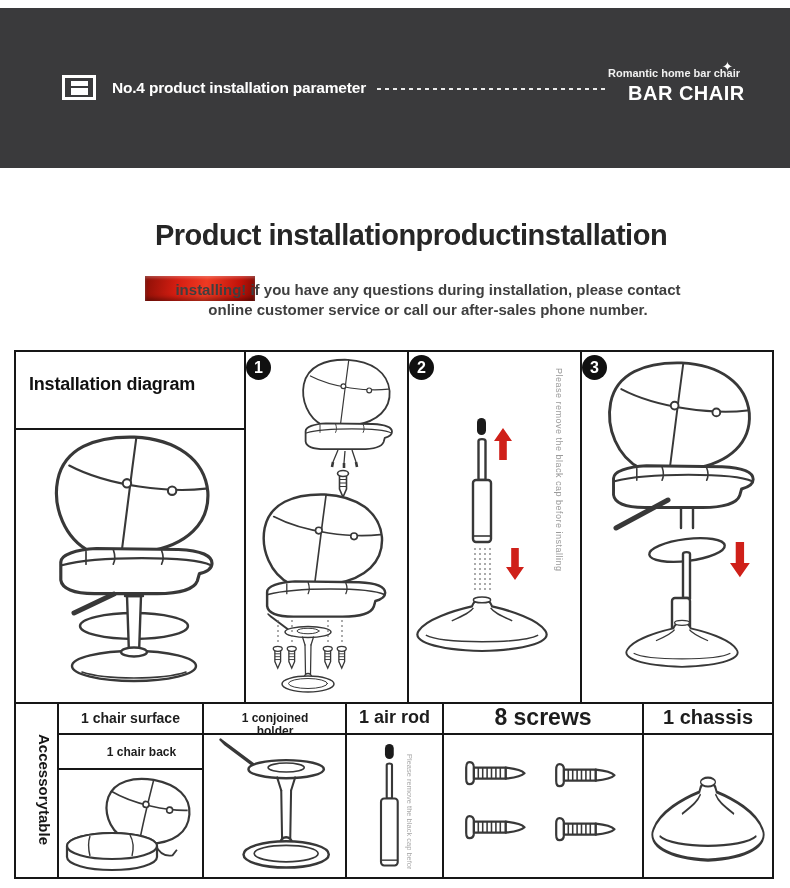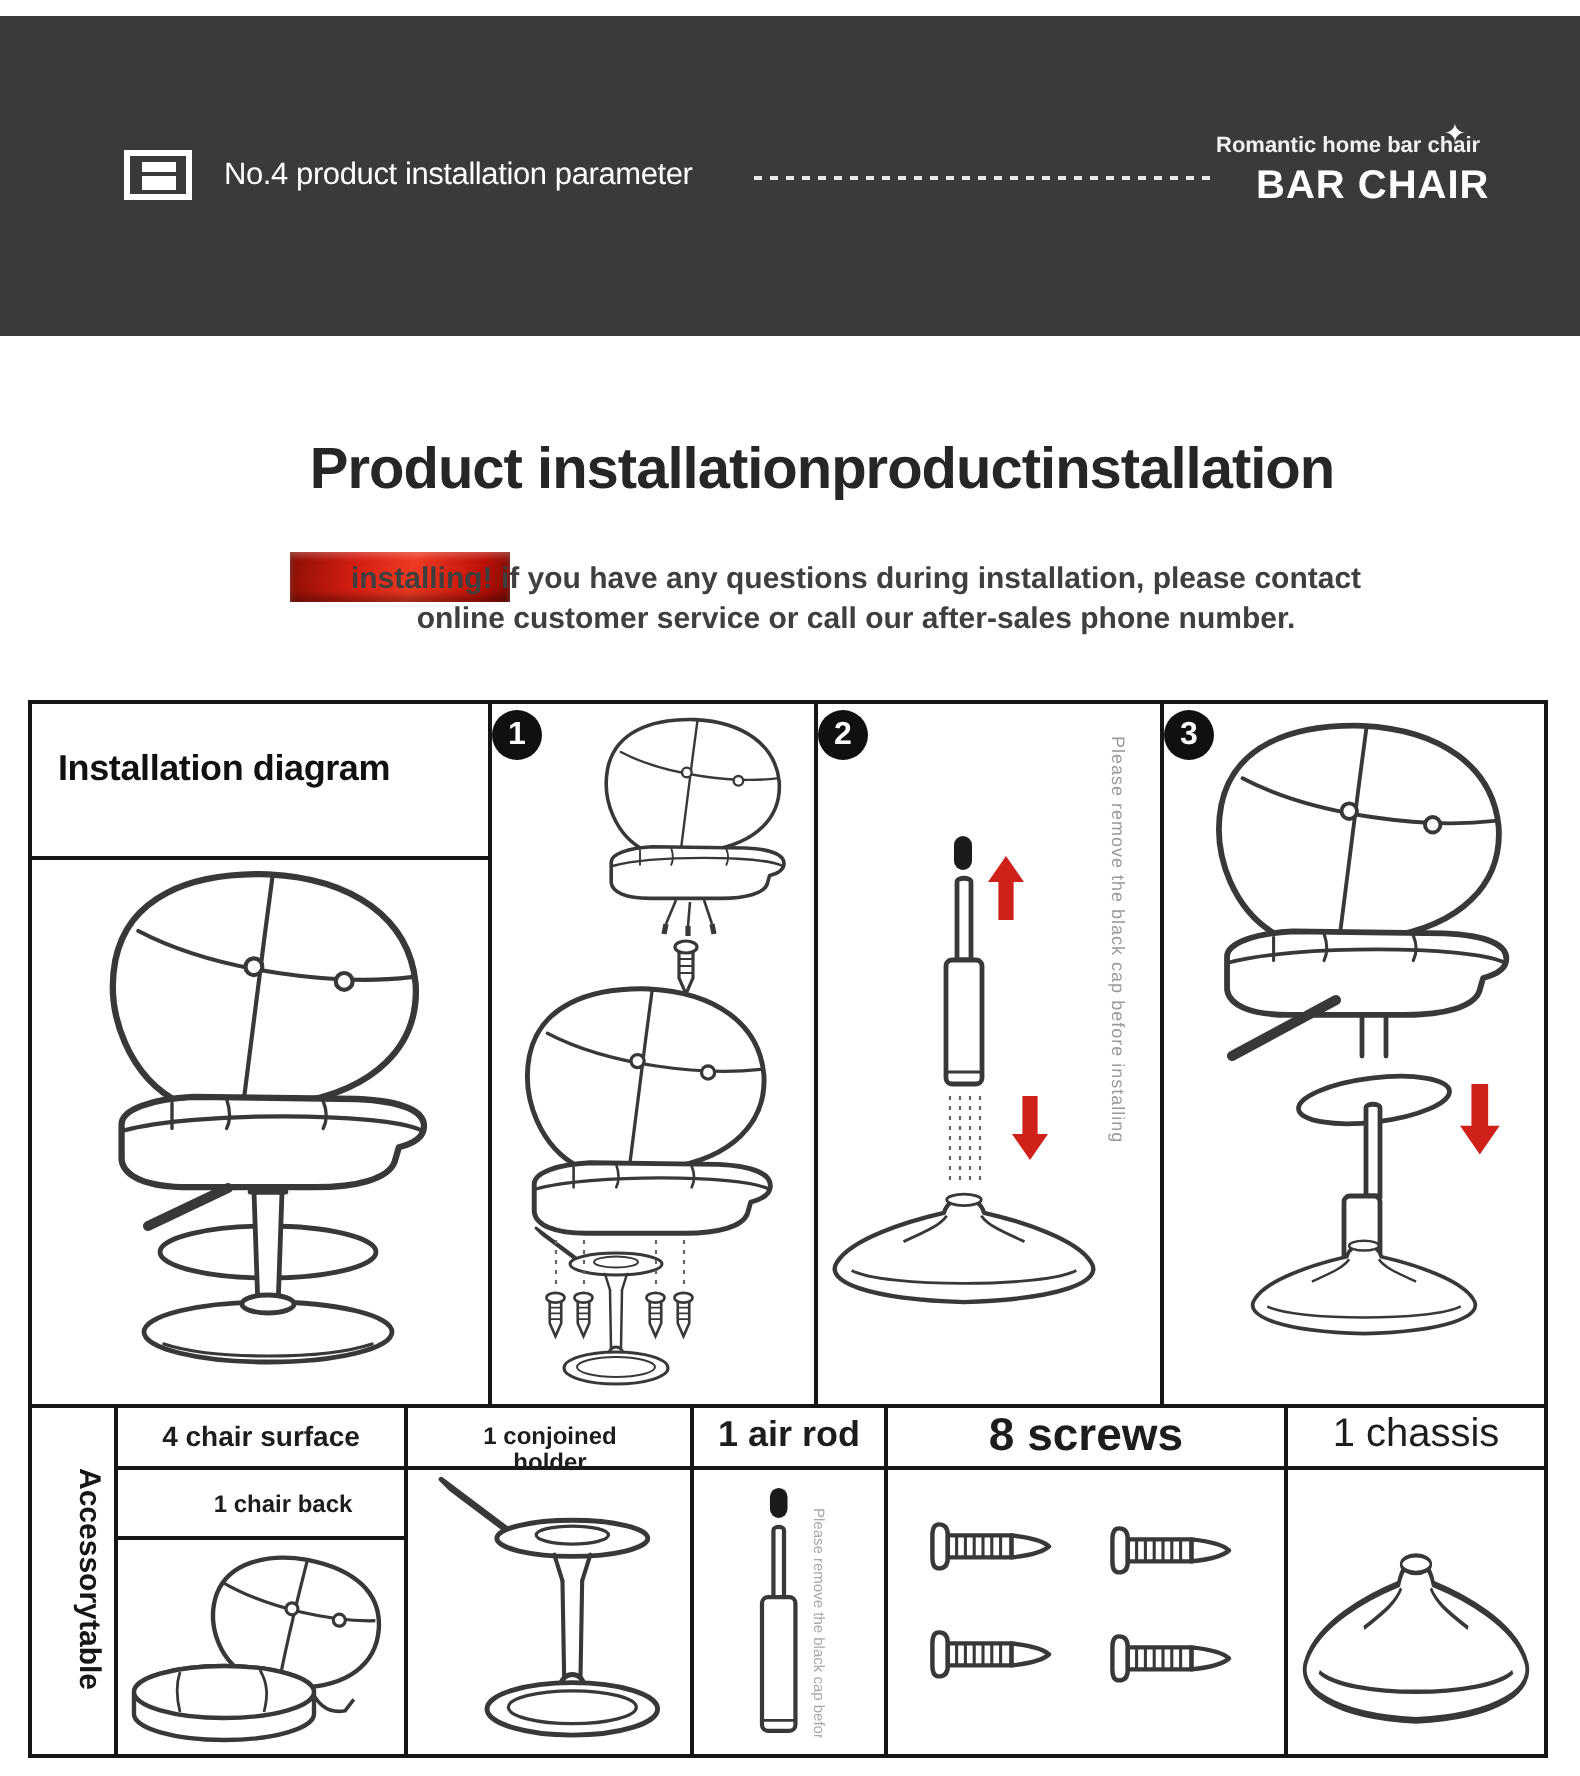--- a/index.html
+++ b/index.html
@@ -6,21 +6,21 @@
   .stage{position:relative;width:790px;height:888px;background:#fff;overflow:hidden;
          font-family:"Liberation Sans","DejaVu Sans",sans-serif;color:#2c2c2c;}
 
   
   .hdr{position:absolute;left:0;top:8px;width:790px;height:160px;background:#3a3a3c;}
   .hdr-icon{position:absolute;left:62px;top:67px;width:28px;height:19px;border:3px solid #fff;
             display:flex;flex-direction:column;justify-content:center;align-items:center;gap:2px;}
   .hdr-icon i{display:block;width:17px;background:#fff;}
   .hdr-icon .b1{height:5px;}
   .hdr-icon .b2{height:7px;}
-  .hdr-title{position:absolute;left:112px;top:71px;font-size:15.5px;font-weight:normal;color:#fff;letter-spacing:-0.2px;}
+  .hdr-title{position:absolute;left:112px;top:71px;font-size:15.5px;font-weight:bold;color:#fff;letter-spacing:-0.2px;}
   .hdr-dash{position:absolute;left:377px;top:80px;width:228px;height:2px;
             background:repeating-linear-gradient(90deg,#e9e9e9 0 4px,transparent 4px 8px);}
   .hdr-tagline{position:absolute;left:608px;top:59px;width:140px;font-size:11px;font-weight:600;color:#f1f1f1;}
   .hdr-brand{position:absolute;left:628px;top:74px;font-size:20px;font-weight:800;color:#fff;letter-spacing:0.5px;}
   .hdr-sparkle{position:absolute;left:722px;top:51px;color:#fff;font-size:13px;}
 
   
   .page-title{position:absolute;left:0;top:203px;width:790px;margin:16px;text-align:center;
               font-size:29px;font-weight:800;color:#262626;letter-spacing:-0.5px;}
   .warm-box{position:absolute;left:145px;top:276px;width:110px;height:25px;
@@ -55,21 +55,21 @@
   .vnote{position:absolute;writing-mode:vertical-rl;color:#9a9a9a;white-space:nowrap;overflow:hidden;}
   .vnote1{left:538px;top:16px;height:230px;font-size:9px;letter-spacing:0.5px;}
   .vnote2{left:389px;top:402px;height:115px;font-size:7.5px;color:#a8a8a8;}
 
   .cell{position:absolute;display:flex;align-items:center;justify-content:center;text-align:center;color:#1d1d1d;}
   .cellA1{left:43px;top:350px;width:143px;height:31px;font-size:14px;font-weight:700;}
   .cellA2{left:43px;top:383px;width:165px;height:33px;font-size:12px;font-weight:800;}
   .cellB1{left:214px;top:350px;width:90px;height:45px;font-size:12px;font-weight:700;line-height:13px;}
   .cellC1{left:331px;top:350px;width:95px;height:31px;font-size:18px;font-weight:700;}
   .cellD1{left:428px;top:348px;width:198px;height:34px;font-size:23px;font-weight:800;}
-  .cellE1{left:628px;top:350px;width:128px;height:31px;font-size:20px;font-weight:400;}
+  .cellE1{left:628px;top:350px;width:128px;height:31px;font-size:20px;font-weight:700;}
 
   .acc-label{position:absolute;left:14px;top:352px;width:28px;height:171px;writing-mode:vertical-rl;
              display:flex;align-items:center;justify-content:center;font-size:15px;font-weight:800;color:#161616;line-height:14px;}
   .acc-label span{display:block;}
 
   .drw{position:absolute;}
   .d-fullchair{left:18px;top:82px;}
   .d-step1{left:232px;top:6px;}
   .d-step2{left:396px;top:40px;}
   .d-step3{left:568px;top:6px;}
@@ -230,21 +230,21 @@
         <rect x="88" y="240" width="18" height="42" rx="3" fill="#fff"></rect>
       </g>
       <use href="#g-dome" transform="translate(36,258) scale(0.62)"></use>
       <use href="#g-arrow-down" transform="translate(146,184) scale(1.1)"></use>
     </svg>
 
     <div class="acc-label">
       <span>Accessory</span>
       <span>table</span>
     </div>
-    <div class="cell cellA1">4 chair surface</div>
+    <div class="cell cellA1">1 chair surface</div>
     <div class="cell cellA2">1 chair back</div>
     <div class="cell cellB1">1 conjoined holder</div>
     <div class="cell cellC1">1 air rod</div>
     <div class="cell cellD1">8 screws</div>
     <div class="cell cellE1">1 chassis</div>
     <div class="vnote vnote2">Please remove the black cap before installing</div>
 
     <svg class="drw d-accA" width="138" height="102" viewBox="0 0 138 102">
       <g transform="translate(36,2) rotate(4)" stroke="#383838" stroke-width="2.2" fill="#fff" stroke-linejoin="round">
         <path d="M30,62 C14,54 8,36 12,22 C17,6 36,0 56,2 C80,5 94,16 94,34 C94,52 80,64 56,66 C46,67 37,65 30,62 Z"></path>

